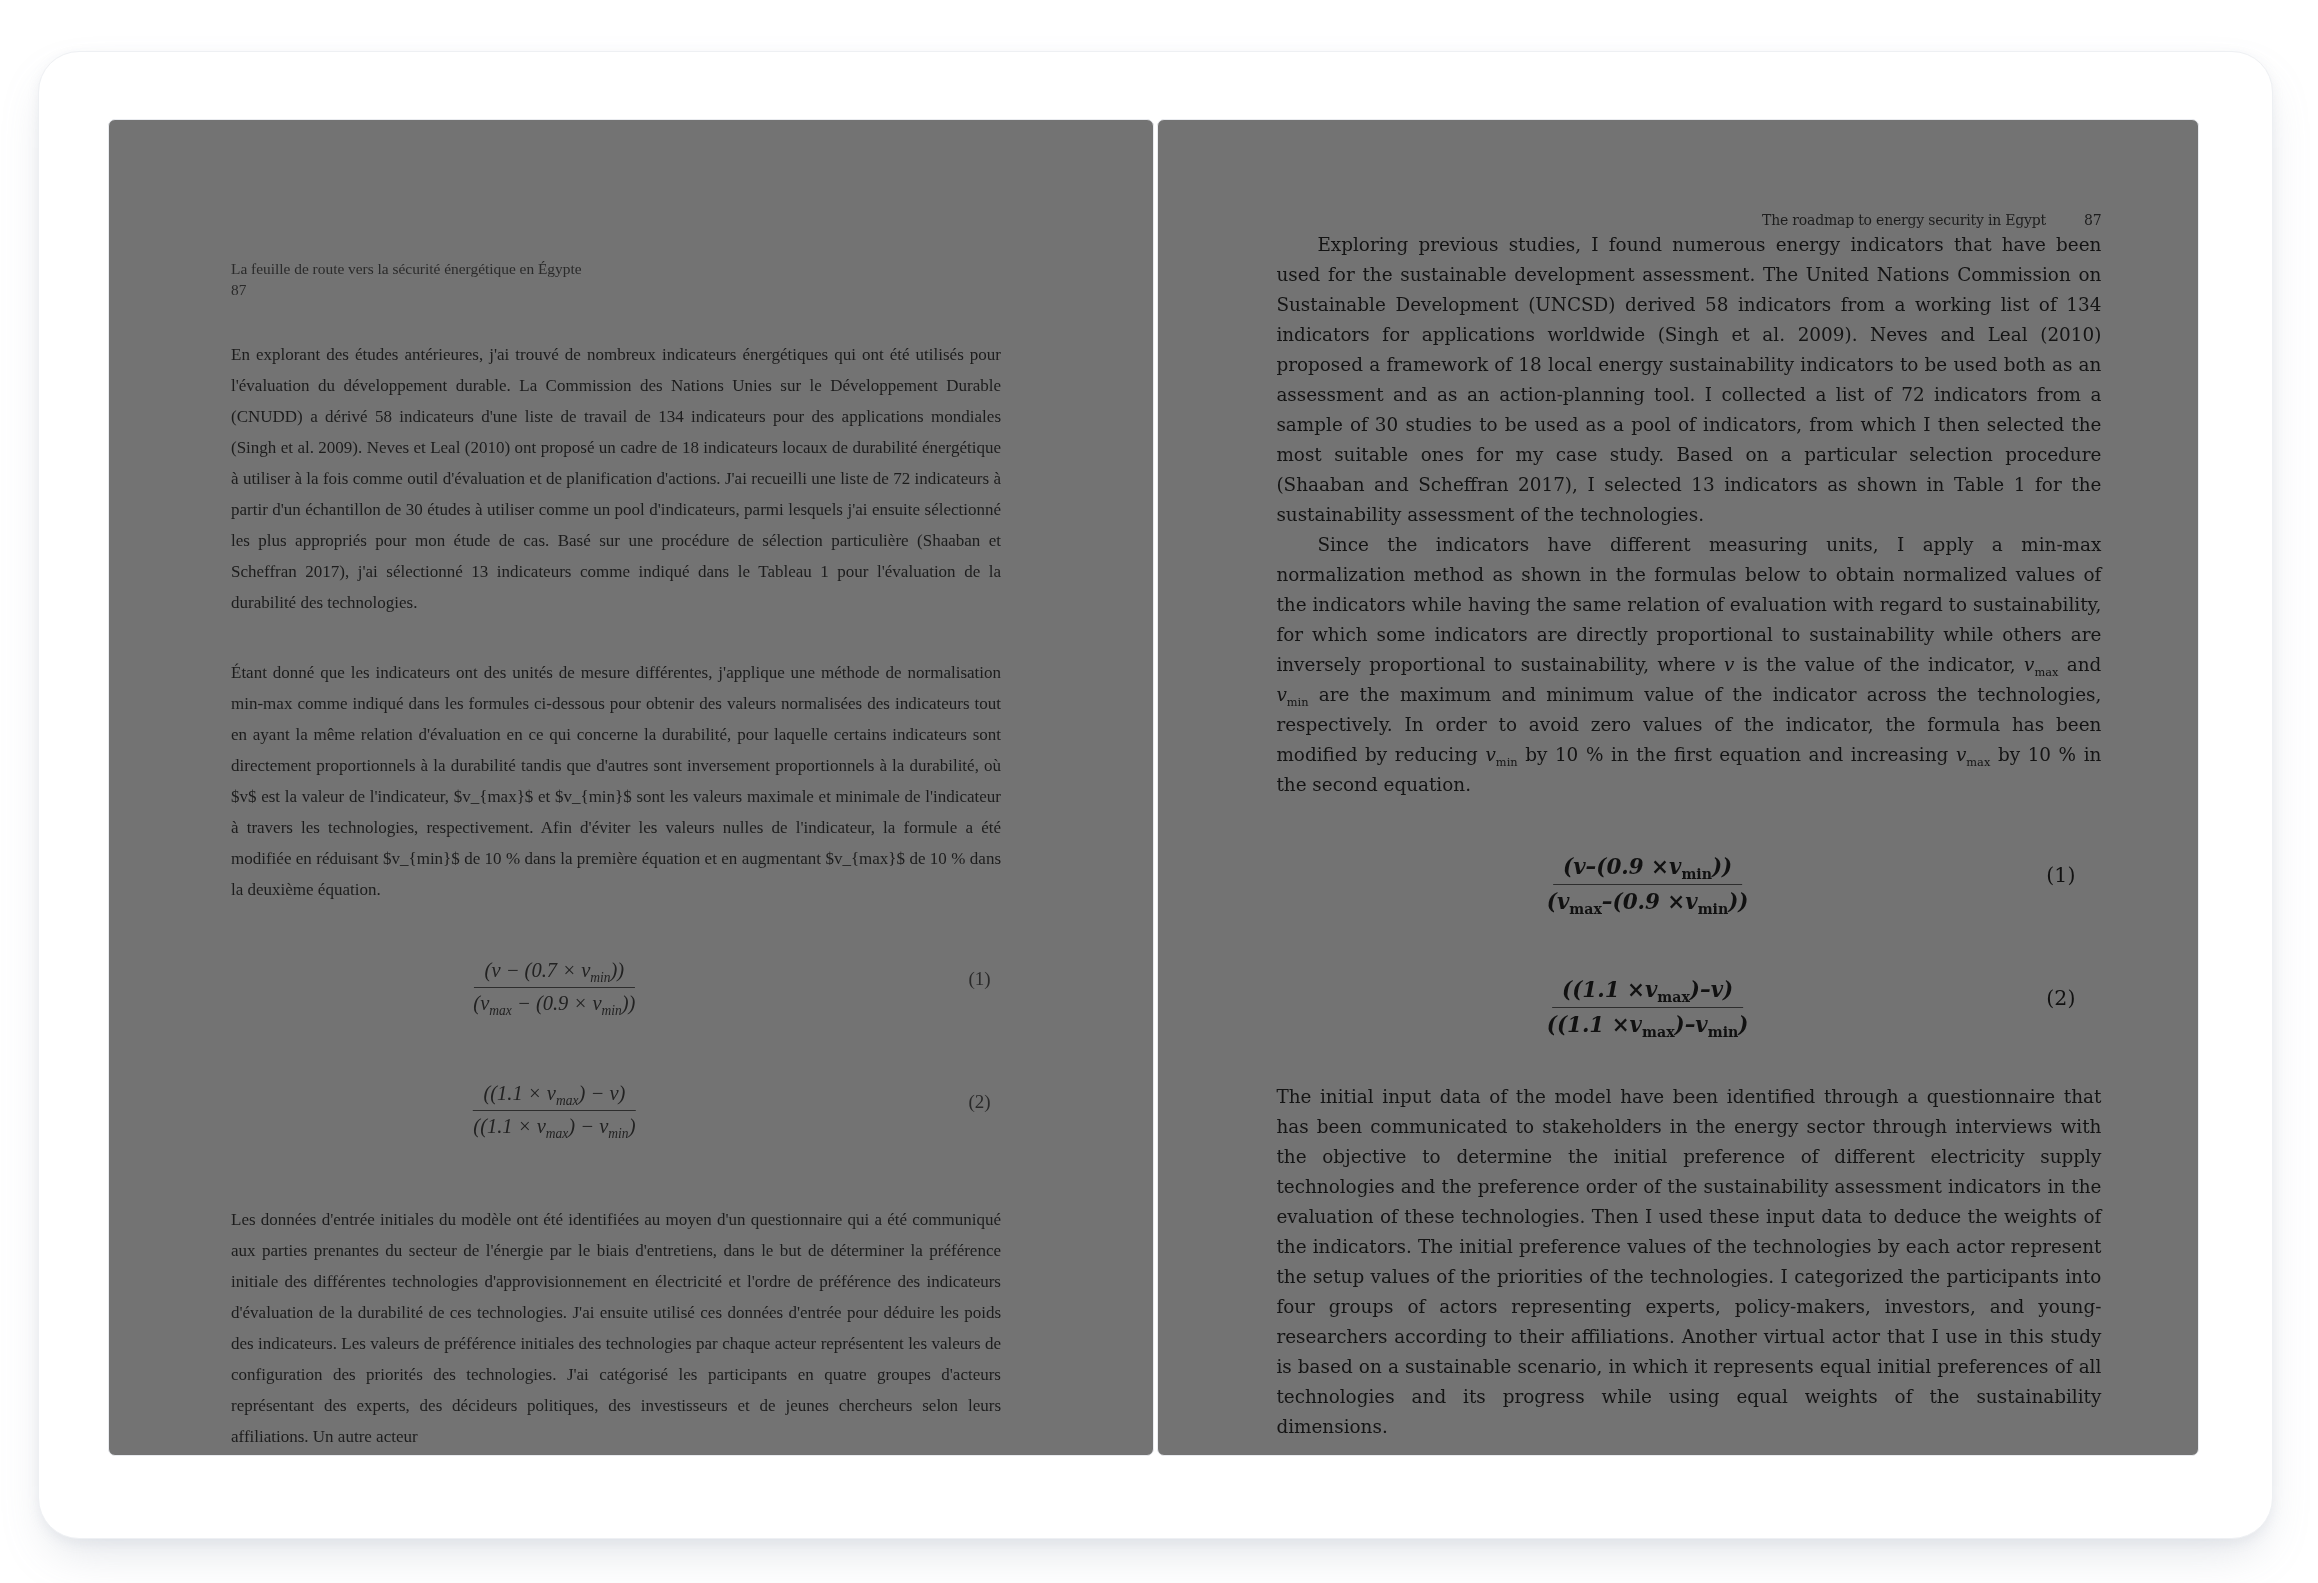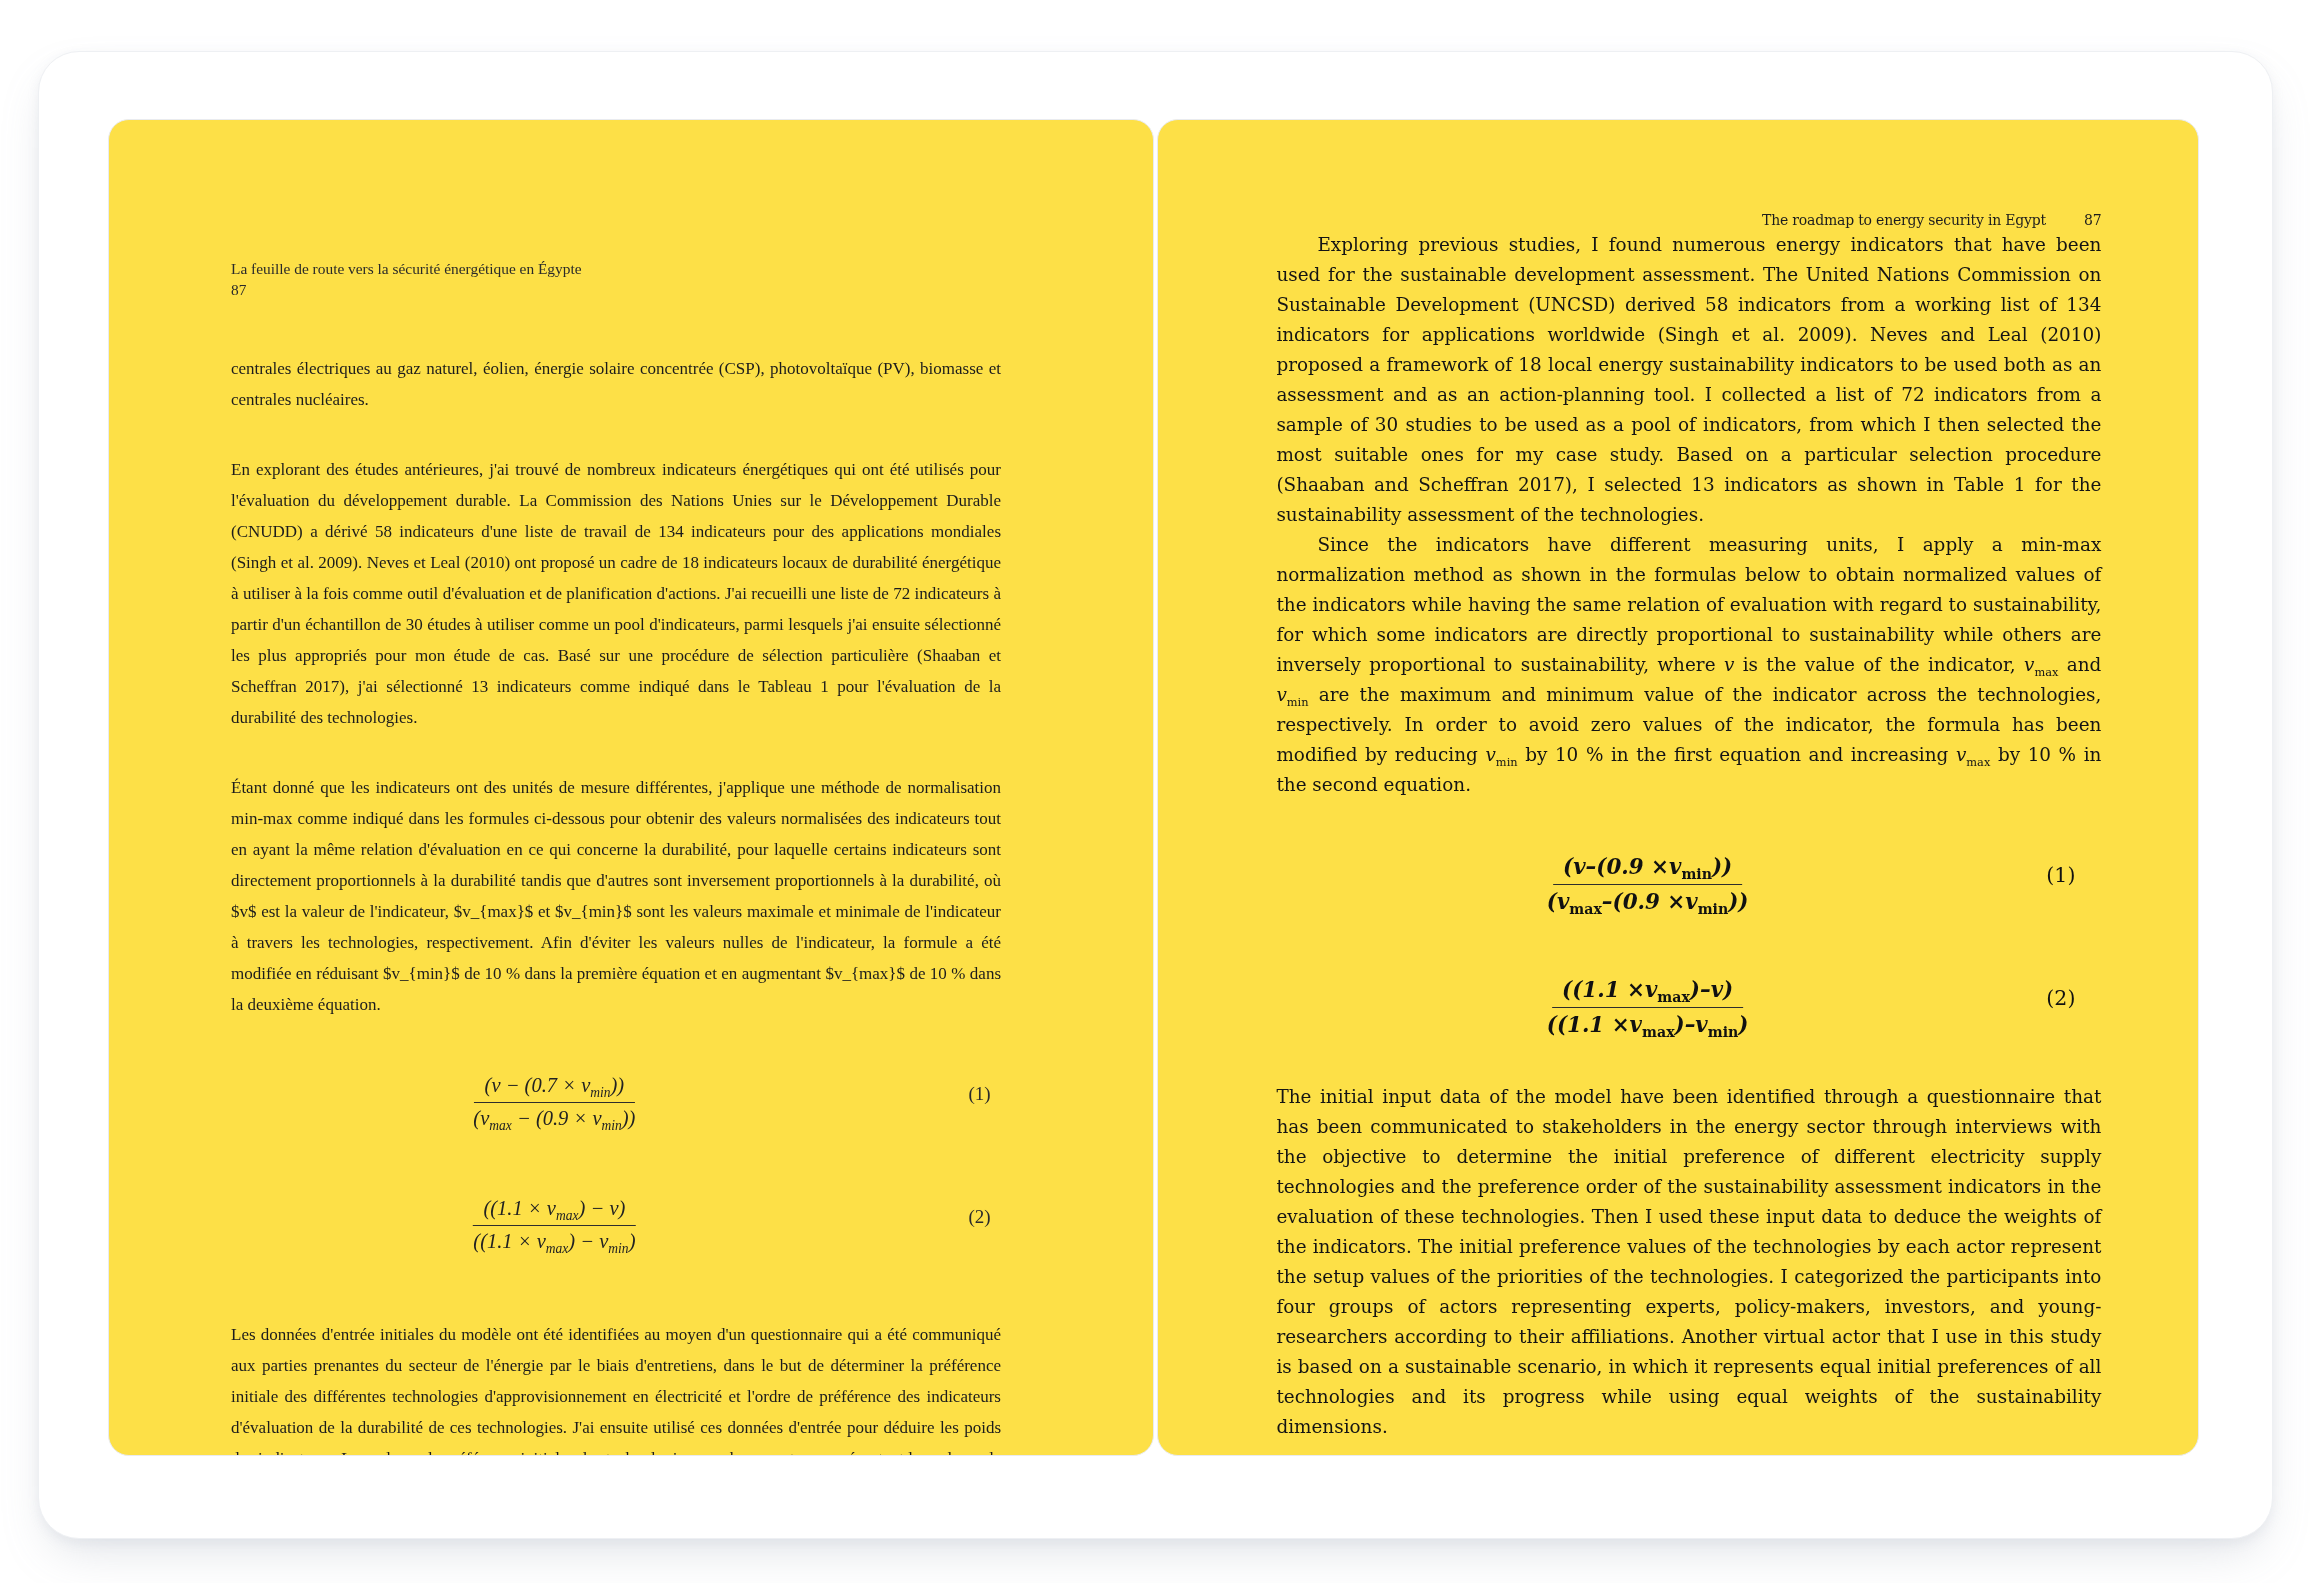--- a/index.html
+++ b/index.html
@@ -2,21 +2,21 @@
 <html style="font-size:13.7px"><head>
 <meta charset="utf-8">
 <style>
   html,body{margin:0;padding:0;background:#ffffff;}
   .canvas{position:relative;width:2319px;height:1583px;background:#ffffff;overflow:hidden;
           font-family:"Liberation Serif",serif;}
   .card{position:absolute;left:38px;top:51px;width:2233px;height:1486px;background:#ffffff;
         border:1.7px solid #eef0f3;border-radius:41px;
         box-shadow:0 22px 47px -12px rgba(140,150,168,0.28),0 3.4px 12px rgba(160,168,180,0.12);}
   .pages{position:absolute;left:69px;top:67px;width:2092px;height:1337px;display:flex;gap:3.4px;}
-  .page{background:#fde047;border:1.7px solid #e9ebef;border-radius:21px;overflow:hidden;
+  .page{background:#737373;border:1.7px solid #e9ebef;border-radius:7px;overflow:hidden;
         box-sizing:border-box;position:relative;}
   .page-left{width:1046px;height:1337px;padding:0 152px 0 122px;}
   .page-right{width:1042px;height:1337px;padding:0 97px 0 118px;}
 
   
   .lp-header{display:flex;justify-content:space-between;align-items:baseline;margin-top:139px;
              font-size:15.4px;line-height:20.5px;color:#2a2a2a;flex-direction:column;}
   .page-left p{margin:39px 0 0 0;font-size:17px;line-height:31px;text-align:justify;
                color:#1c1c1c;text-justify:inter-word;}
   .page-left p.first{margin-top:53px;}
@@ -54,21 +54,20 @@
 <div class="canvas">
   <div class="card">
     <div class="pages">
 
       <section class="page page-left">
         <header class="lp-header">
           <span>La feuille de route vers la sécurité énergétique en Égypte</span>
           <span>87</span>
         </header>
 
-        <p class="first">centrales électriques au gaz naturel, éolien, énergie solaire concentrée (CSP), photovoltaïque (PV), biomasse et centrales nucléaires.</p>
         <p>En explorant des études antérieures, j'ai trouvé de nombreux indicateurs énergétiques qui ont été utilisés pour l'évaluation du développement durable. La Commission des Nations Unies sur le Développement Durable (CNUDD) a dérivé 58 indicateurs d'une liste de travail de 134 indicateurs pour des applications mondiales (Singh et al. 2009). Neves et Leal (2010) ont proposé un cadre de 18 indicateurs locaux de durabilité énergétique à utiliser à la fois comme outil d'évaluation et de planification d'actions. J'ai recueilli une liste de 72 indicateurs à partir d'un échantillon de 30 études à utiliser comme un pool d'indicateurs, parmi lesquels j'ai ensuite sélectionné les plus appropriés pour mon étude de cas. Basé sur une procédure de sélection particulière (Shaaban et Scheffran 2017), j'ai sélectionné 13 indicateurs comme indiqué dans le Tableau 1 pour l'évaluation de la durabilité des technologies.</p>
         <p>Étant donné que les indicateurs ont des unités de mesure différentes, j'applique une méthode de normalisation min-max comme indiqué dans les formules ci-dessous pour obtenir des valeurs normalisées des indicateurs tout en ayant la même relation d'évaluation en ce qui concerne la durabilité, pour laquelle certains indicateurs sont directement proportionnels à la durabilité tandis que d'autres sont inversement proportionnels à la durabilité, où $v$ est la valeur de l'indicateur, $v_{max}$ et $v_{min}$ sont les valeurs maximale et minimale de l'indicateur à travers les technologies, respectivement. Afin d'éviter les valeurs nulles de l'indicateur, la formule a été modifiée en réduisant $v_{min}$ de 10 % dans la première équation et en augmentant $v_{max}$ de 10 % dans la deuxième équation.</p>
 
         <div class="eqrow">
           <div class="frac">
             <div class="num"><span>(v − (0.7 × v</span><sub>min</sub><span>))</span></div>
             <div class="den"><span>(v</span><sub>max</sub><span> − (0.9 × v</span><sub>min</sub><span>))</span></div>
           </div>
           <span class="eqlabel">(1)</span>
         </div>

